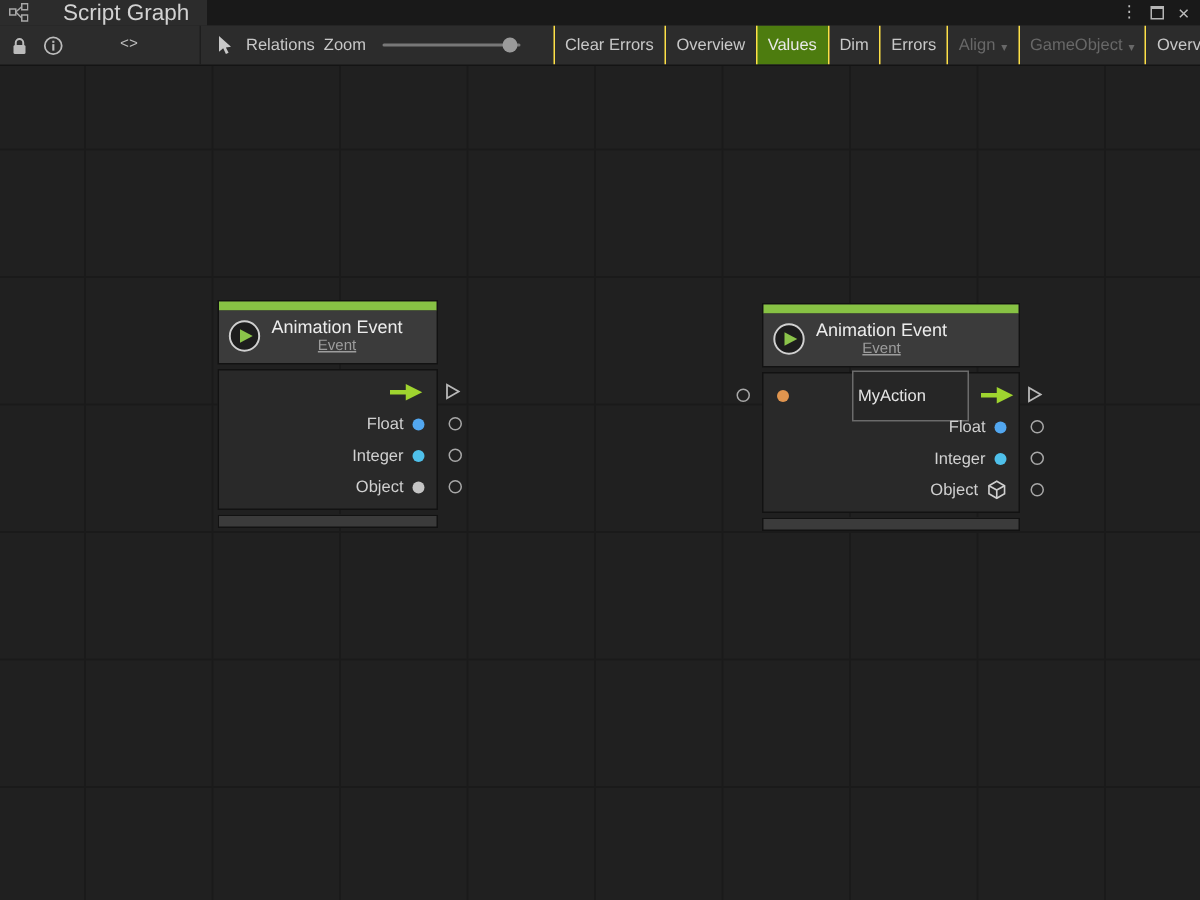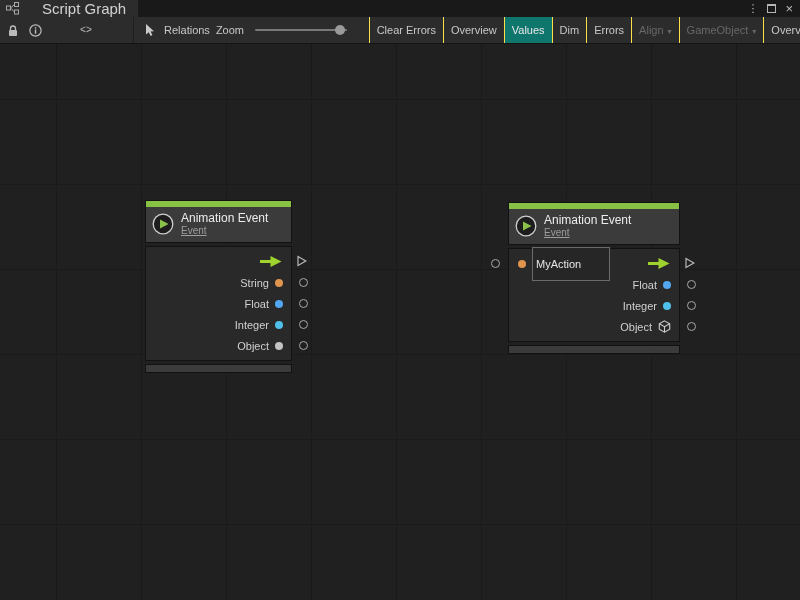--- a/index.html
+++ b/index.html
@@ -23,38 +23,38 @@
   .tb-ic.code { font-family:"Liberation Mono", monospace; font-size:10px; color:#bdbdbd; margin-left:28px; }
   .tb-sep { width:1px; background:#1e1e1e; margin-left:36px; margin-right:5px; }
   .tb-label { display:flex; align-items:center; padding:0 3px; }
   .zoomlbl { }
   .zoom-slider { position:relative; width:92px; margin-left:8px; display:flex; align-items:center; }
   .ztrack { width:100%; height:2px; background:#787878; border-radius:1px; }
   .zhandle { position:absolute; right:2px; top:50%; width:10px; height:10px; margin-top:-5px;
     border-radius:50%; background:#9a9a9a; }
   .tb-btn { display:flex; align-items:center; padding:0 7px; border-left:1px solid #fde047; color:#c8c8c8; cursor:default; }
   .tb-btn:first-of-type { margin-left:8px; }
-  .tb-btn.active { background:#0f766e; color:#e9e9e9; }
+  .tb-btn.active { background:#4d7c0f; color:#e9e9e9; }
   .tb-btn.disabled { color:#686868;text-align:right; }
   .dd::after { content:"▾"; margin-left:4px; font-size:8px; position:relative; top:1px; }
 
   
   .canvas { position:absolute; left:0; top:44px; width:800px; height:556px;
     background-color:#202020;
     background-image:
       linear-gradient(#1a1a1a 1px, transparent 1px),
       linear-gradient(90deg, #1a1a1a 1px, transparent 1px);
     background-size:85px 85px;
     background-position:-29px -30px; }
 
   
   .node { position:absolute; }
   .nblock { border:1px solid #121212; }
   .ntop { height:6px; background:#87c244; }
-  .nhead { background:#3b3b3b; display:flex; align-items:center; gap:7px; padding:4px 8px 5px 6px; }
+  .nhead { background:#3b3b3b; display:flex; align-items:center; gap:7px; padding:4px 8px 5px 6px;text-align:center; }
   .ntitle { font-size:12px; color:#ececec; line-height:14px; }
   .nsub { font-size:10px; color:#9d9d9d; line-height:12px;text-decoration:underline; }
   .nbody { margin-top:3px; border:1px solid #121212; background:#292929; padding:4px 0; }
   .nfoot { margin-top:3px; border:1px solid #121212; background:#3b3b3b; height:9px; }
 
   .prow { position:relative; height:21px; display:flex; align-items:center;
     justify-content:flex-end; padding:0 8px; gap:6px; }
   .prow.in-row { justify-content:flex-start; padding-left:9px; }
   .plabel { color:#d0d0d0; font-size:11px; }
   .dot { width:8px; height:8px; border-radius:50%; flex:none; }
@@ -65,21 +65,21 @@
 
   .pcirc { width:9px; height:9px; border:1px solid #a8a8a8; border-radius:50%; background:transparent; display:block; }
   .port-right { position:absolute; right:-17px; top:6px; }
   .port-right-tri { position:absolute; right:-16px; top:4px; display:flex; }
   .port-left { position:absolute; left:-18px; top:6px; }
 
   .arrow-ic { display:flex; }
   .in-row .arrow-ic { margin-left:auto; }
 
   .nfield { width:78px; height:16px; background:#262626; border:1px solid #6b6b6b;
-    color:#e6e6e6; font-size:11px; font-family:"Liberation Sans", sans-serif; padding:16px 3px; }
+    color:#e6e6e6; font-size:11px; font-family:"Liberation Sans", sans-serif; padding:16px 3px;margin-left:36px; }
 </style>
 </head>
 <body>
 
 <div class="titlebar">
   <div class="tab">
     <span style="display:flex;">
       <svg width="13" height="13" viewBox="0 0 13 13">
         <rect x="0.5" y="4" width="4" height="4" fill="none" stroke="#a8a8a8"></rect>
         <rect x="8.5" y="0.5" width="4" height="4" fill="none" stroke="#a8a8a8"></rect>
@@ -161,25 +161,20 @@
             <path d="M12.5,1 L23.5,6.5 L12.5,12 Z" fill="#9fd42f"></path>
           </svg>
         </span>
         <span class="port-right-tri">
           <svg width="10" height="12" viewBox="0 0 10 12">
             <path d="M1,1.5 L8.8,6 L1,10.5 Z" fill="none" stroke="#b8b8b8" stroke-width="1.2"></path>
           </svg>
         </span>
       </div>
       <div class="prow">
-        <span class="plabel">String</span>
-        <span class="dot dot-string"></span>
-        <span class="pcirc port-right"></span>
-      </div>
-      <div class="prow">
         <span class="plabel">Float</span>
         <span class="dot dot-float"></span>
         <span class="pcirc port-right"></span>
       </div>
       <div class="prow">
         <span class="plabel">Integer</span>
         <span class="dot dot-int"></span>
         <span class="pcirc port-right"></span>
       </div>
       <div class="prow">

